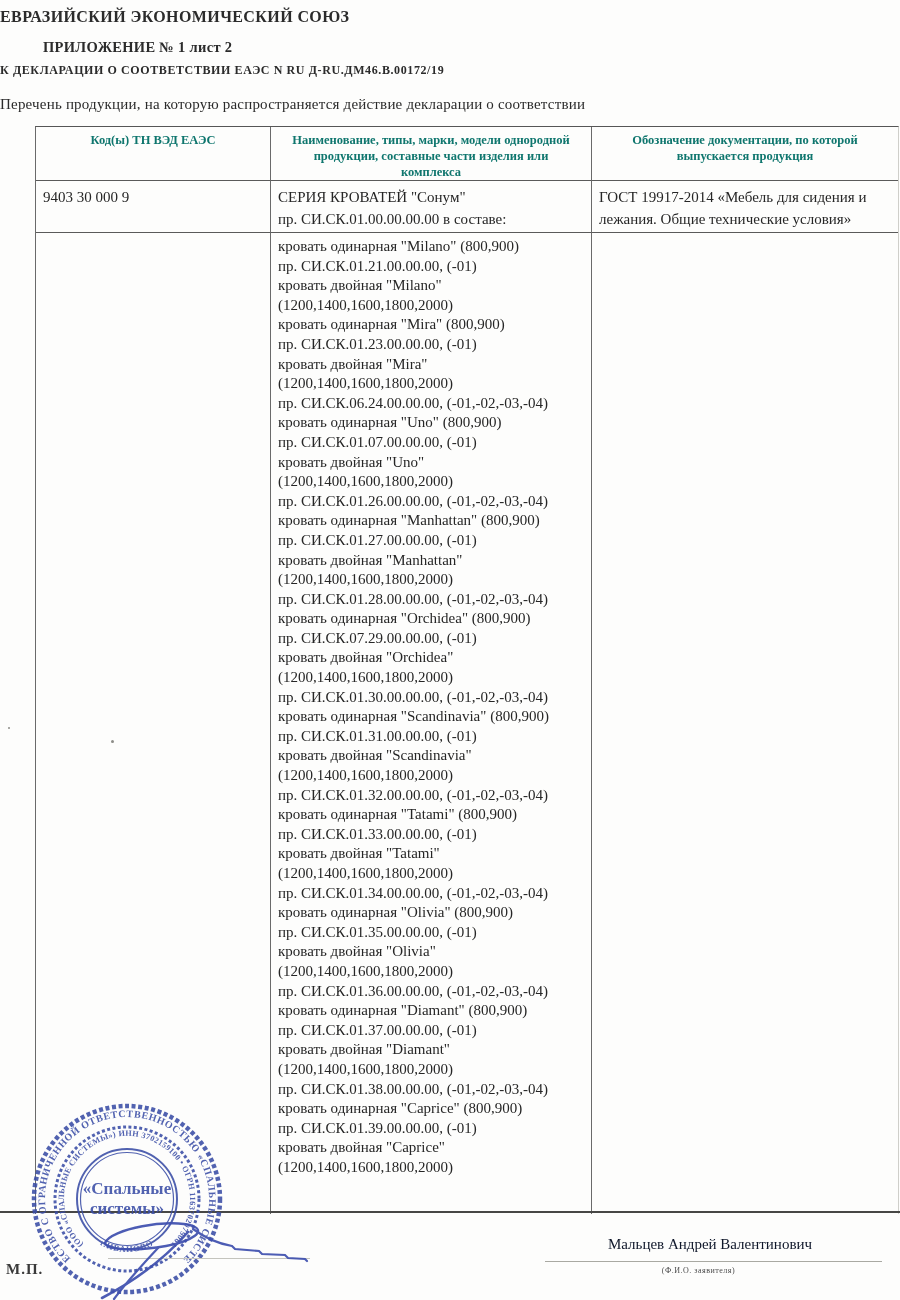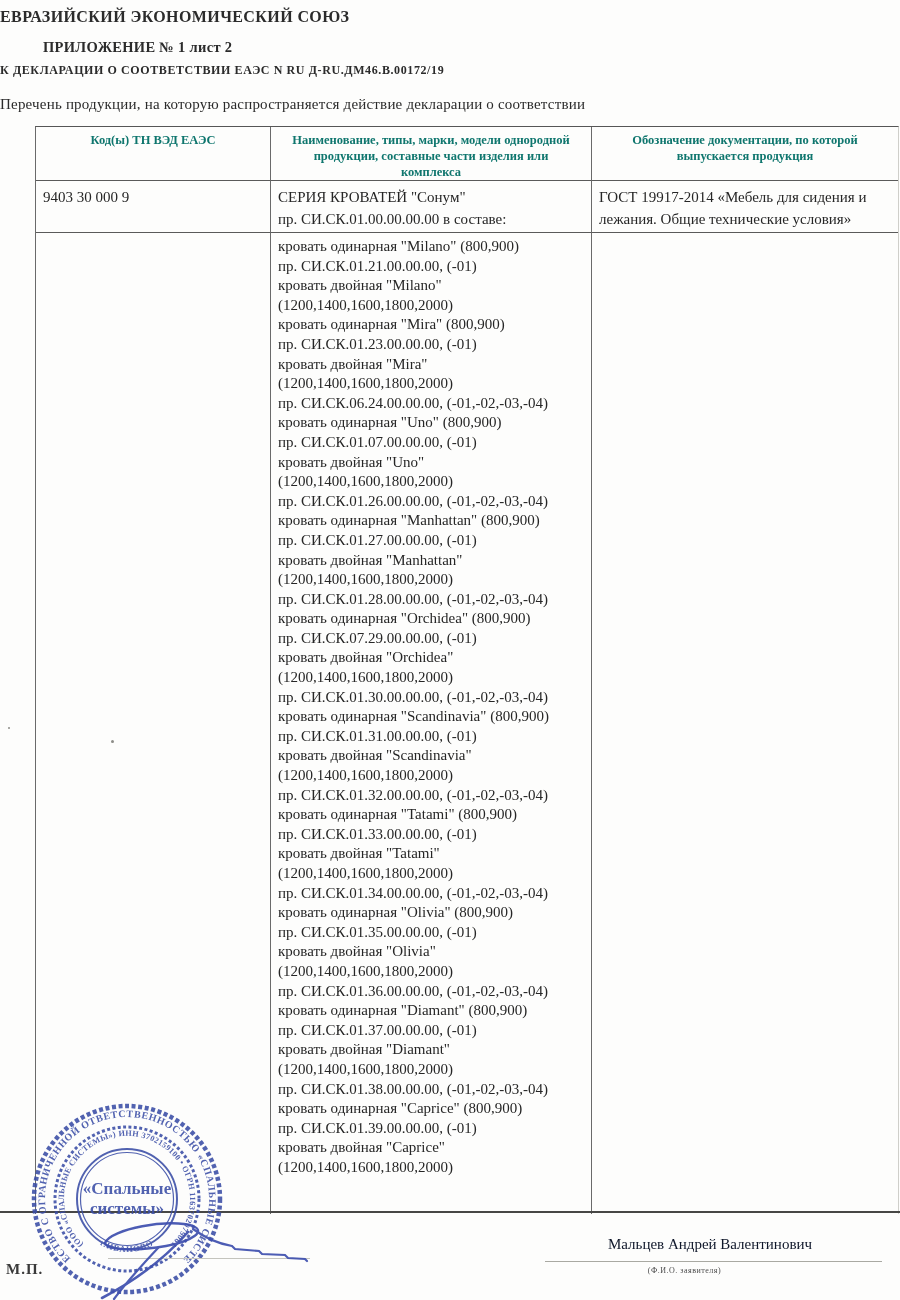--- a/index.html
+++ b/index.html
@@ -27,21 +27,21 @@
   .bcell{font-size:15px;padding:5px 4px 0 7px;color:#262626;}
   .bcell .tline{line-height:22px;white-space:nowrap;}
   .products .tline{line-height:19.6px;white-space:nowrap;}
   .products{padding-top:4px;}
 
   .fullrule{left:0;top:1211px;width:900px;height:2px;background:#474745;}
 
   .mp{left:6px;top:1233px;font-size:15px;font-weight:bold;color:#3a3a3a;letter-spacing:1px;margin-top:28px;}
   .applicant{left:560px;top:1236px;width:300px;text-align:center;font-size:15px;color:#0f172a;}
   .fio-line{left:545px;top:1261px;width:337px;height:1px;background:#a9a9a2;}
-  .fio-cap{left:516px;top:1266px;width:337px;text-align:center;font-size:8px;color:#4a4a4a;letter-spacing:.5px;}
+  .fio-cap{left:530px;top:1266px;width:337px;text-align:center;font-size:8px;color:#4a4a4a;letter-spacing:.5px;}
   .sig-line{left:108px;top:1258px;width:202px;height:1px;background:#c4c4bd;}
 
   .stamp{left:28px;top:1097px;width:200px;height:206px;}
   .signature{left:30px;top:1185px;width:300px;height:115px;}
   .speck{border-radius:50%;background:#8d8d88;}
 </style>
 </head>
 <body>
 
 <div class="page">

